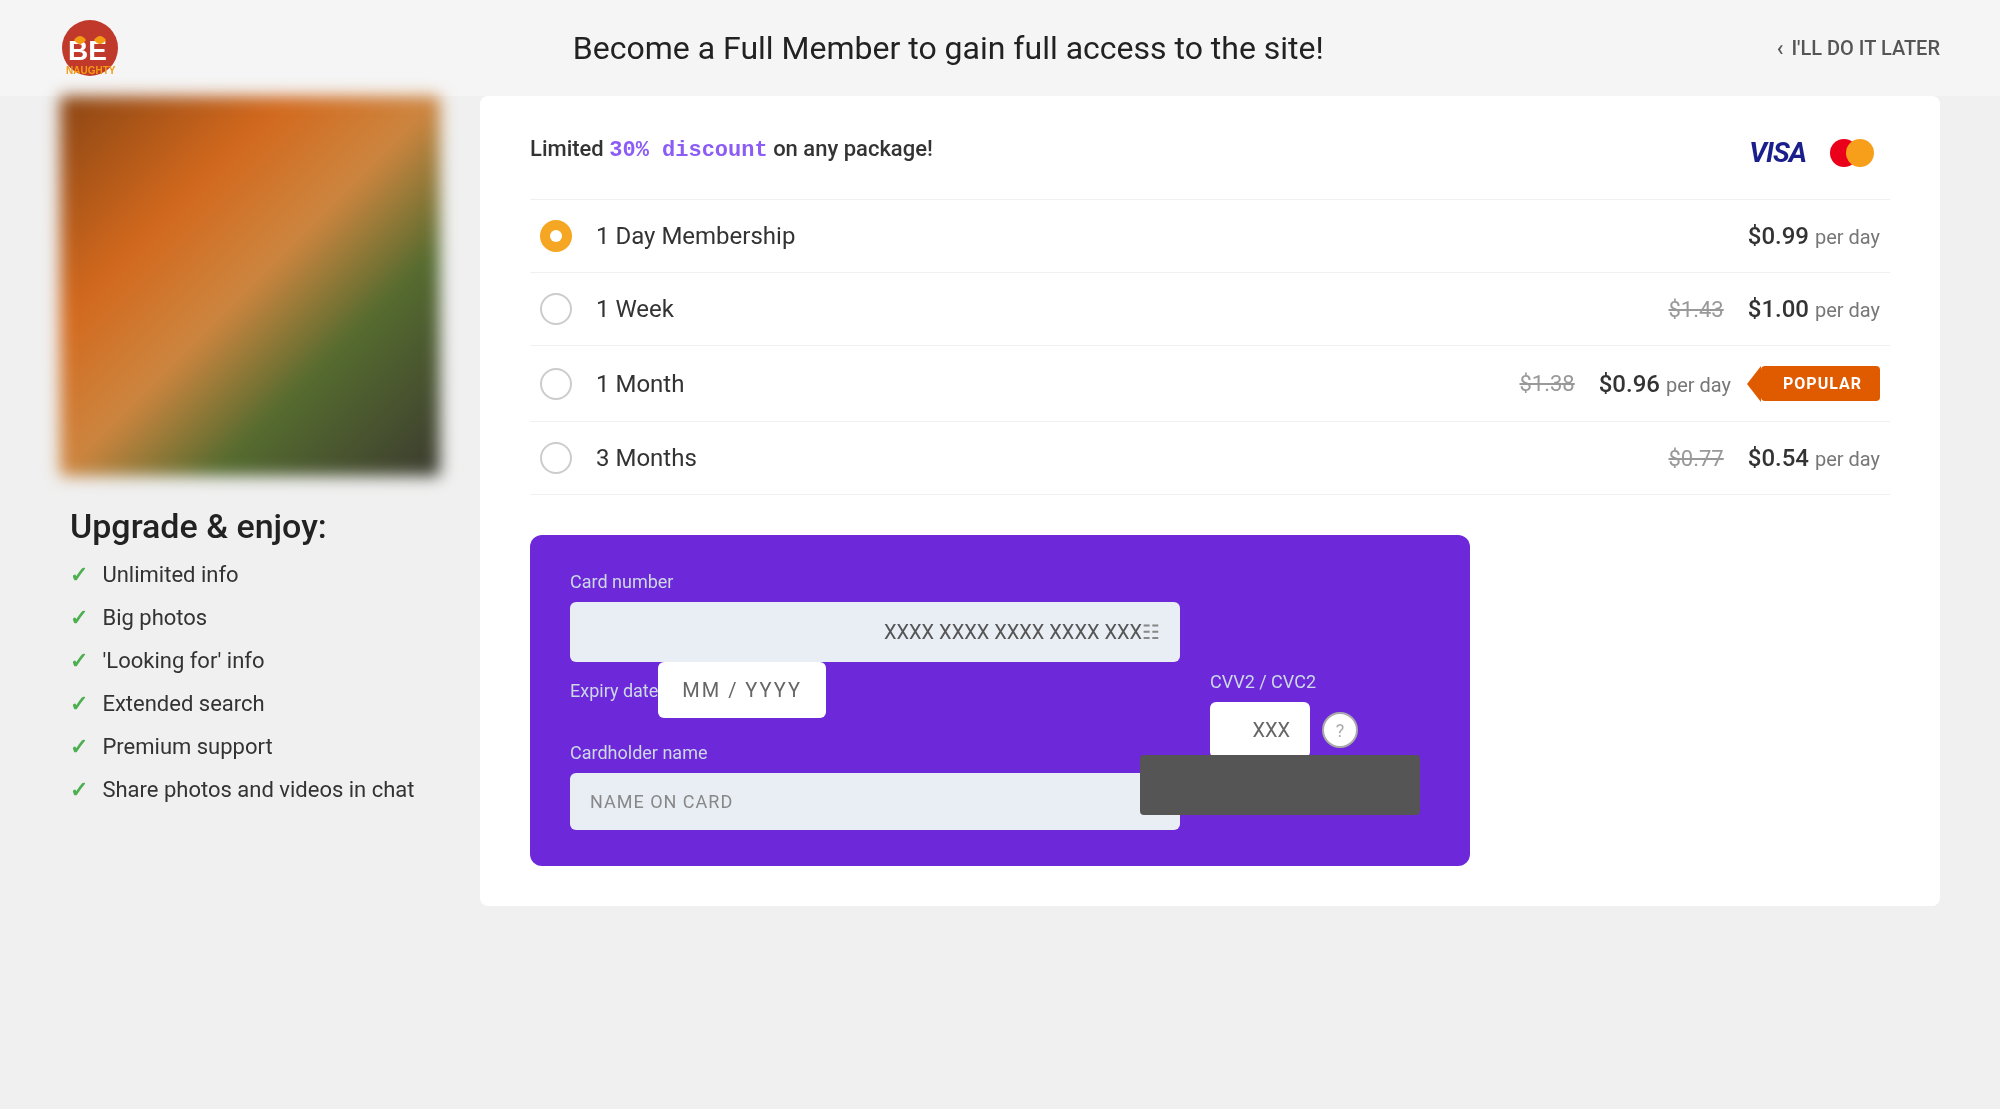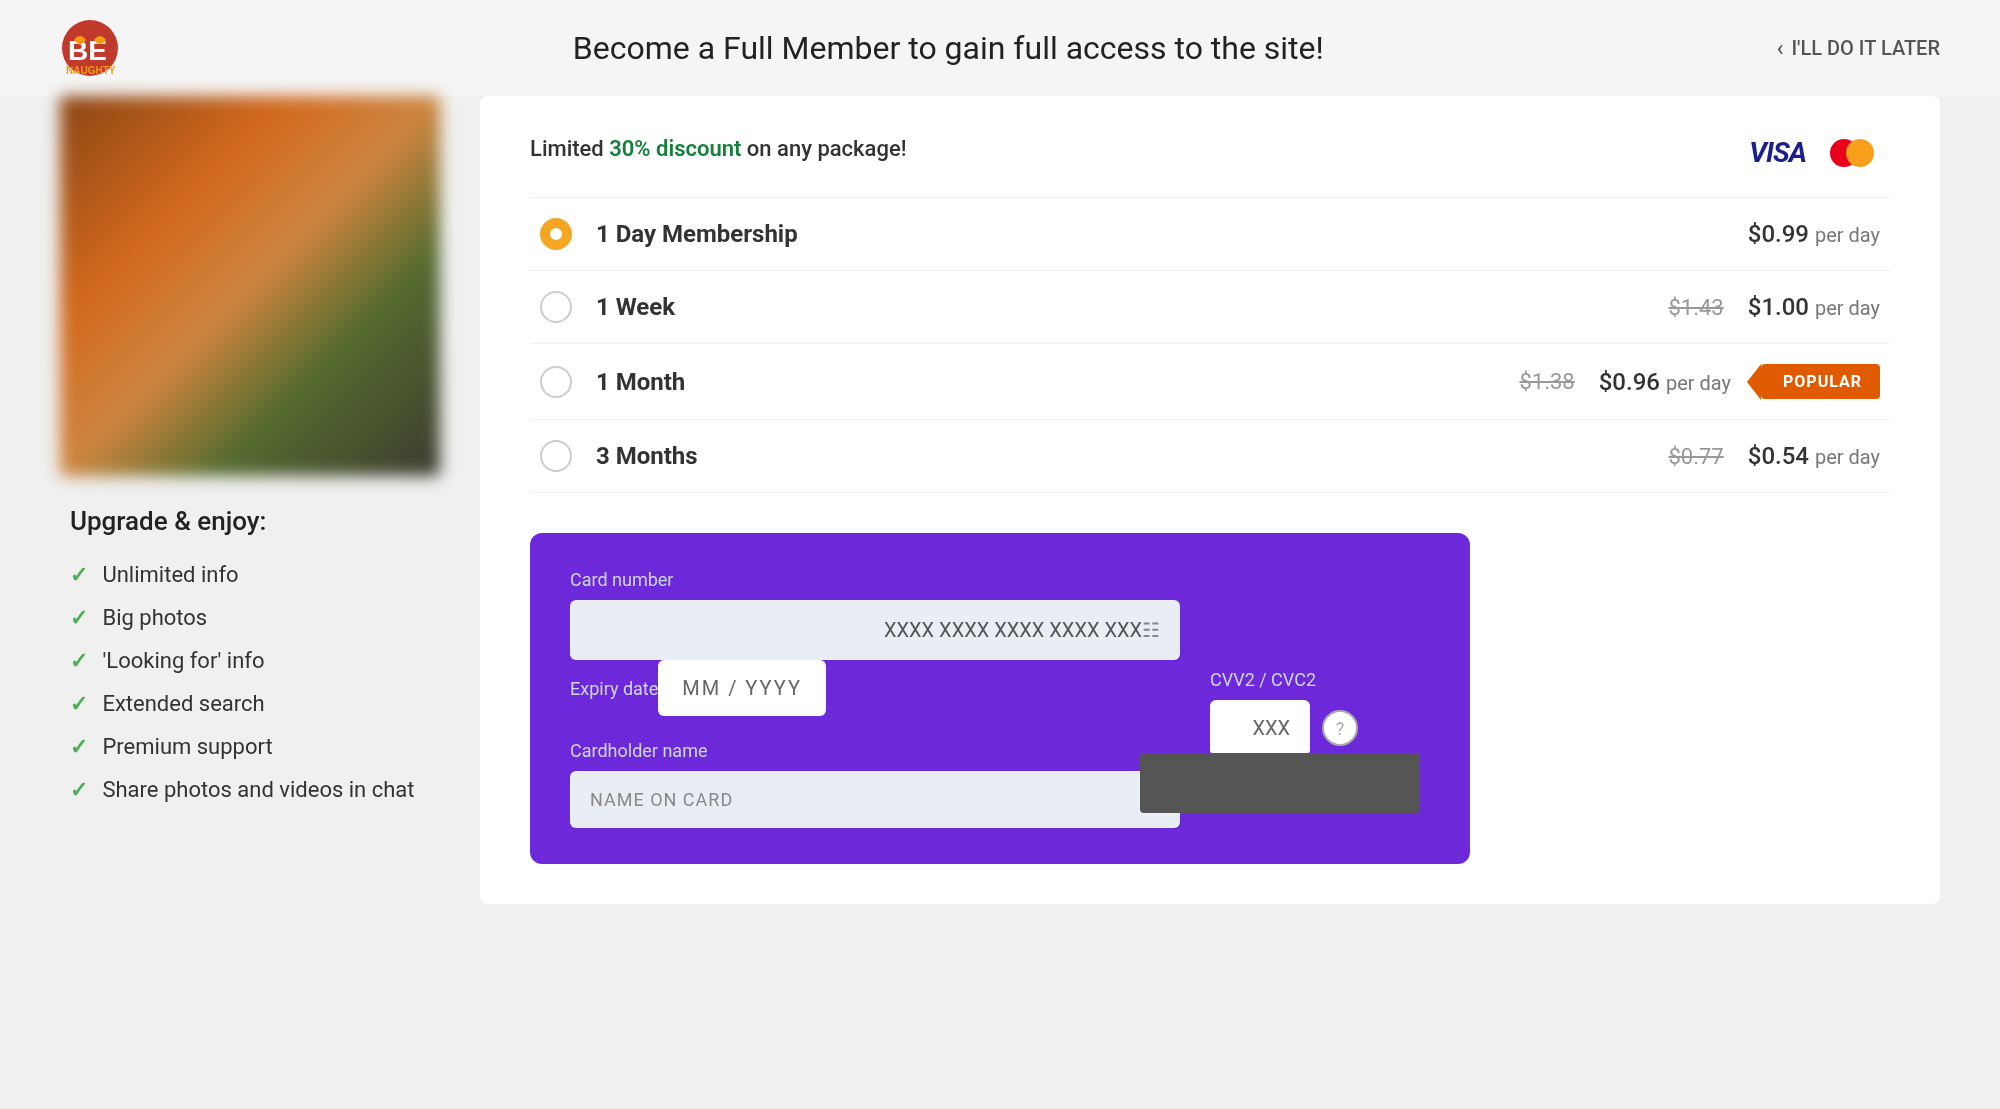--- a/index.html
+++ b/index.html
@@ -67,24 +67,24 @@
       height: 380px;
       background: linear-gradient(135deg, #8B4513 0%, #D2691E 30%, #CD853F 50%, #556B2F 70%, #3B3B2F 100%);
       filter: blur(8px);
       border-radius: 4px;
       overflow: hidden;
     }
     .upgrade-section {
       padding: 30px 10px 20px;
     }
     .upgrade-title {
-      font-size: 26px;
+      font-size: 34px;
       color: #222;
       font-weight: 500;
-      margin-bottom: 26px;
+      margin-bottom: 16px;
     }
     .feature-list {
       list-style: none;
       display: flex;
       flex-direction: column;
       gap: 18px;
     }
     .feature-item {
       display: flex;
       align-items: center;
@@ -109,22 +109,23 @@
     }
 
     
     .discount-banner {
       font-size: 22px;
       color: #333;
       margin-bottom: 36px;
       font-weight: 500;
     }
     .discount-highlight {
-      color: #15803d;
+      color: #8b5cf6;
       font-weight: 600;
+      font-family: Liberation Mono, monospace;
     }
 
     
     .pricing-options {
       display: flex;
       flex-direction: column;
       gap: 0;
       margin-bottom: 40px;
     }
     .pricing-row {
@@ -157,21 +158,21 @@
       content: '';
       width: 12px;
       height: 12px;
       border-radius: 50%;
       background: white;
     }
     .plan-name {
       font-size: 24px;
       color: #333;
       flex: 1;
-      font-weight: 700;
+      font-weight: 400;
     }
     .price-original {
       font-size: 22px;
       color: #999;
       text-decoration: line-through;
       margin-right: 24px;
     }
     .price-current {
       font-size: 24px;
       color: #333;

